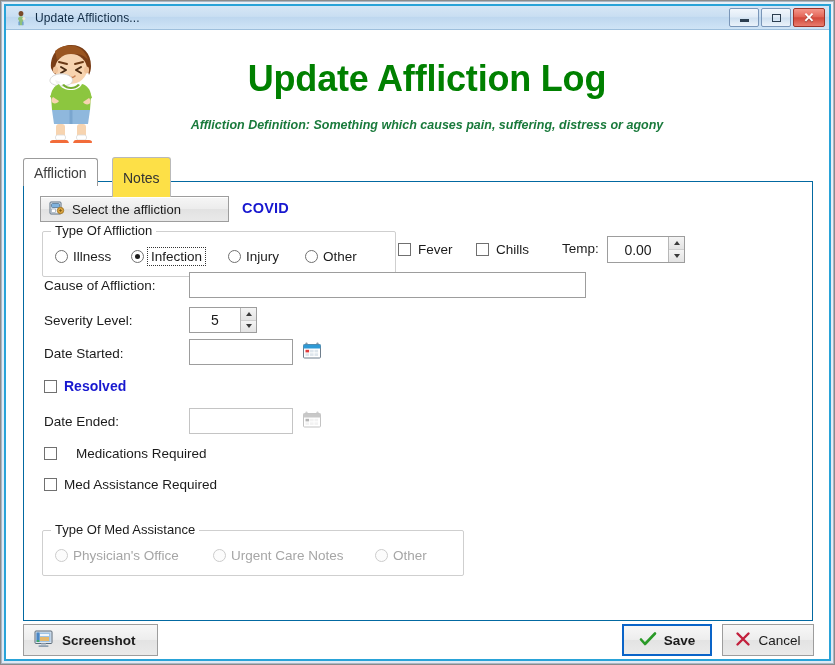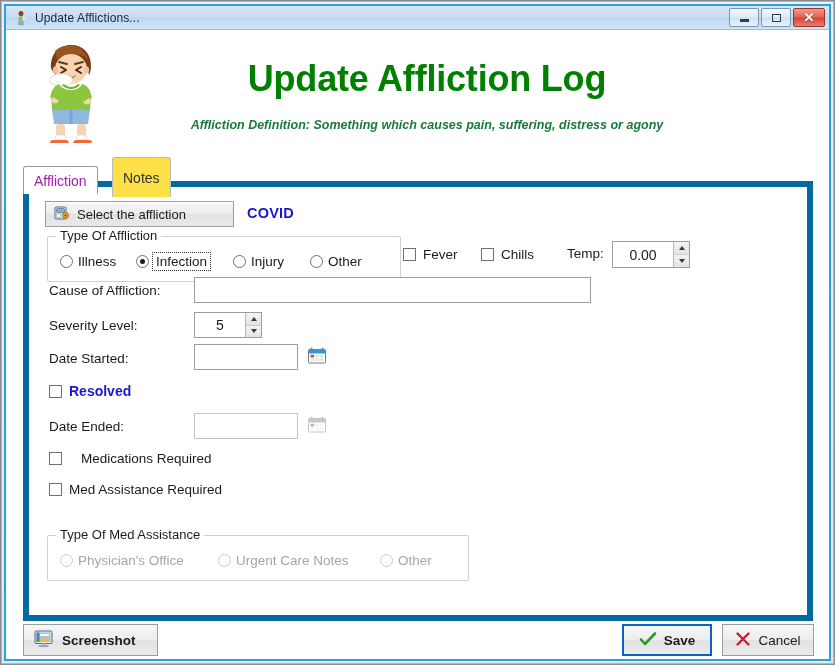--- a/index.html
+++ b/index.html
@@ -133,26 +133,26 @@
   }
 
   
   #tabstrip {
     position: absolute;
     left: 16px; top: 124px;
     width: 790px; height: 27px;
   }
   .tab {
     position: absolute;
-    top: 12px;
+    top: 4px;
     height: 27px;
     padding: 0 10px;
     display: flex; align-items: center;
     font-size: 14px;
-    color: #a21caf;
+    color: #404040;
     border: 1px solid #b5b5b5;
     border-bottom: none;
     border-top-left-radius: 3px;
     border-top-right-radius: 3px;
     cursor: default;
   }
   .tab.active {
     left: 0;
     background: #ffffff;
     border-color: #9b9b9b;
@@ -168,21 +168,21 @@
     color: #333;
     z-index: 1;
   }
 
   
   #tabpanel {
     position: absolute;
     left: 16px; top: 151px;
     width: 790px; height: 440px;
     background: #ffffff;
-    border: 6px solid #0369a1;
+    border: 1px solid #0369a1;
   }
 
   
   #select-affliction-btn {
     position: absolute;
     left: 16px; top: 14px;
     width: 189px; height: 26px;
     background: linear-gradient(to bottom, #f6f6f6 0%, #ececec 50%, #e2e2e2 51%, #e9e9e9 100%);
     border: 1px solid #9d9d9d;
     display: flex; align-items: center;

